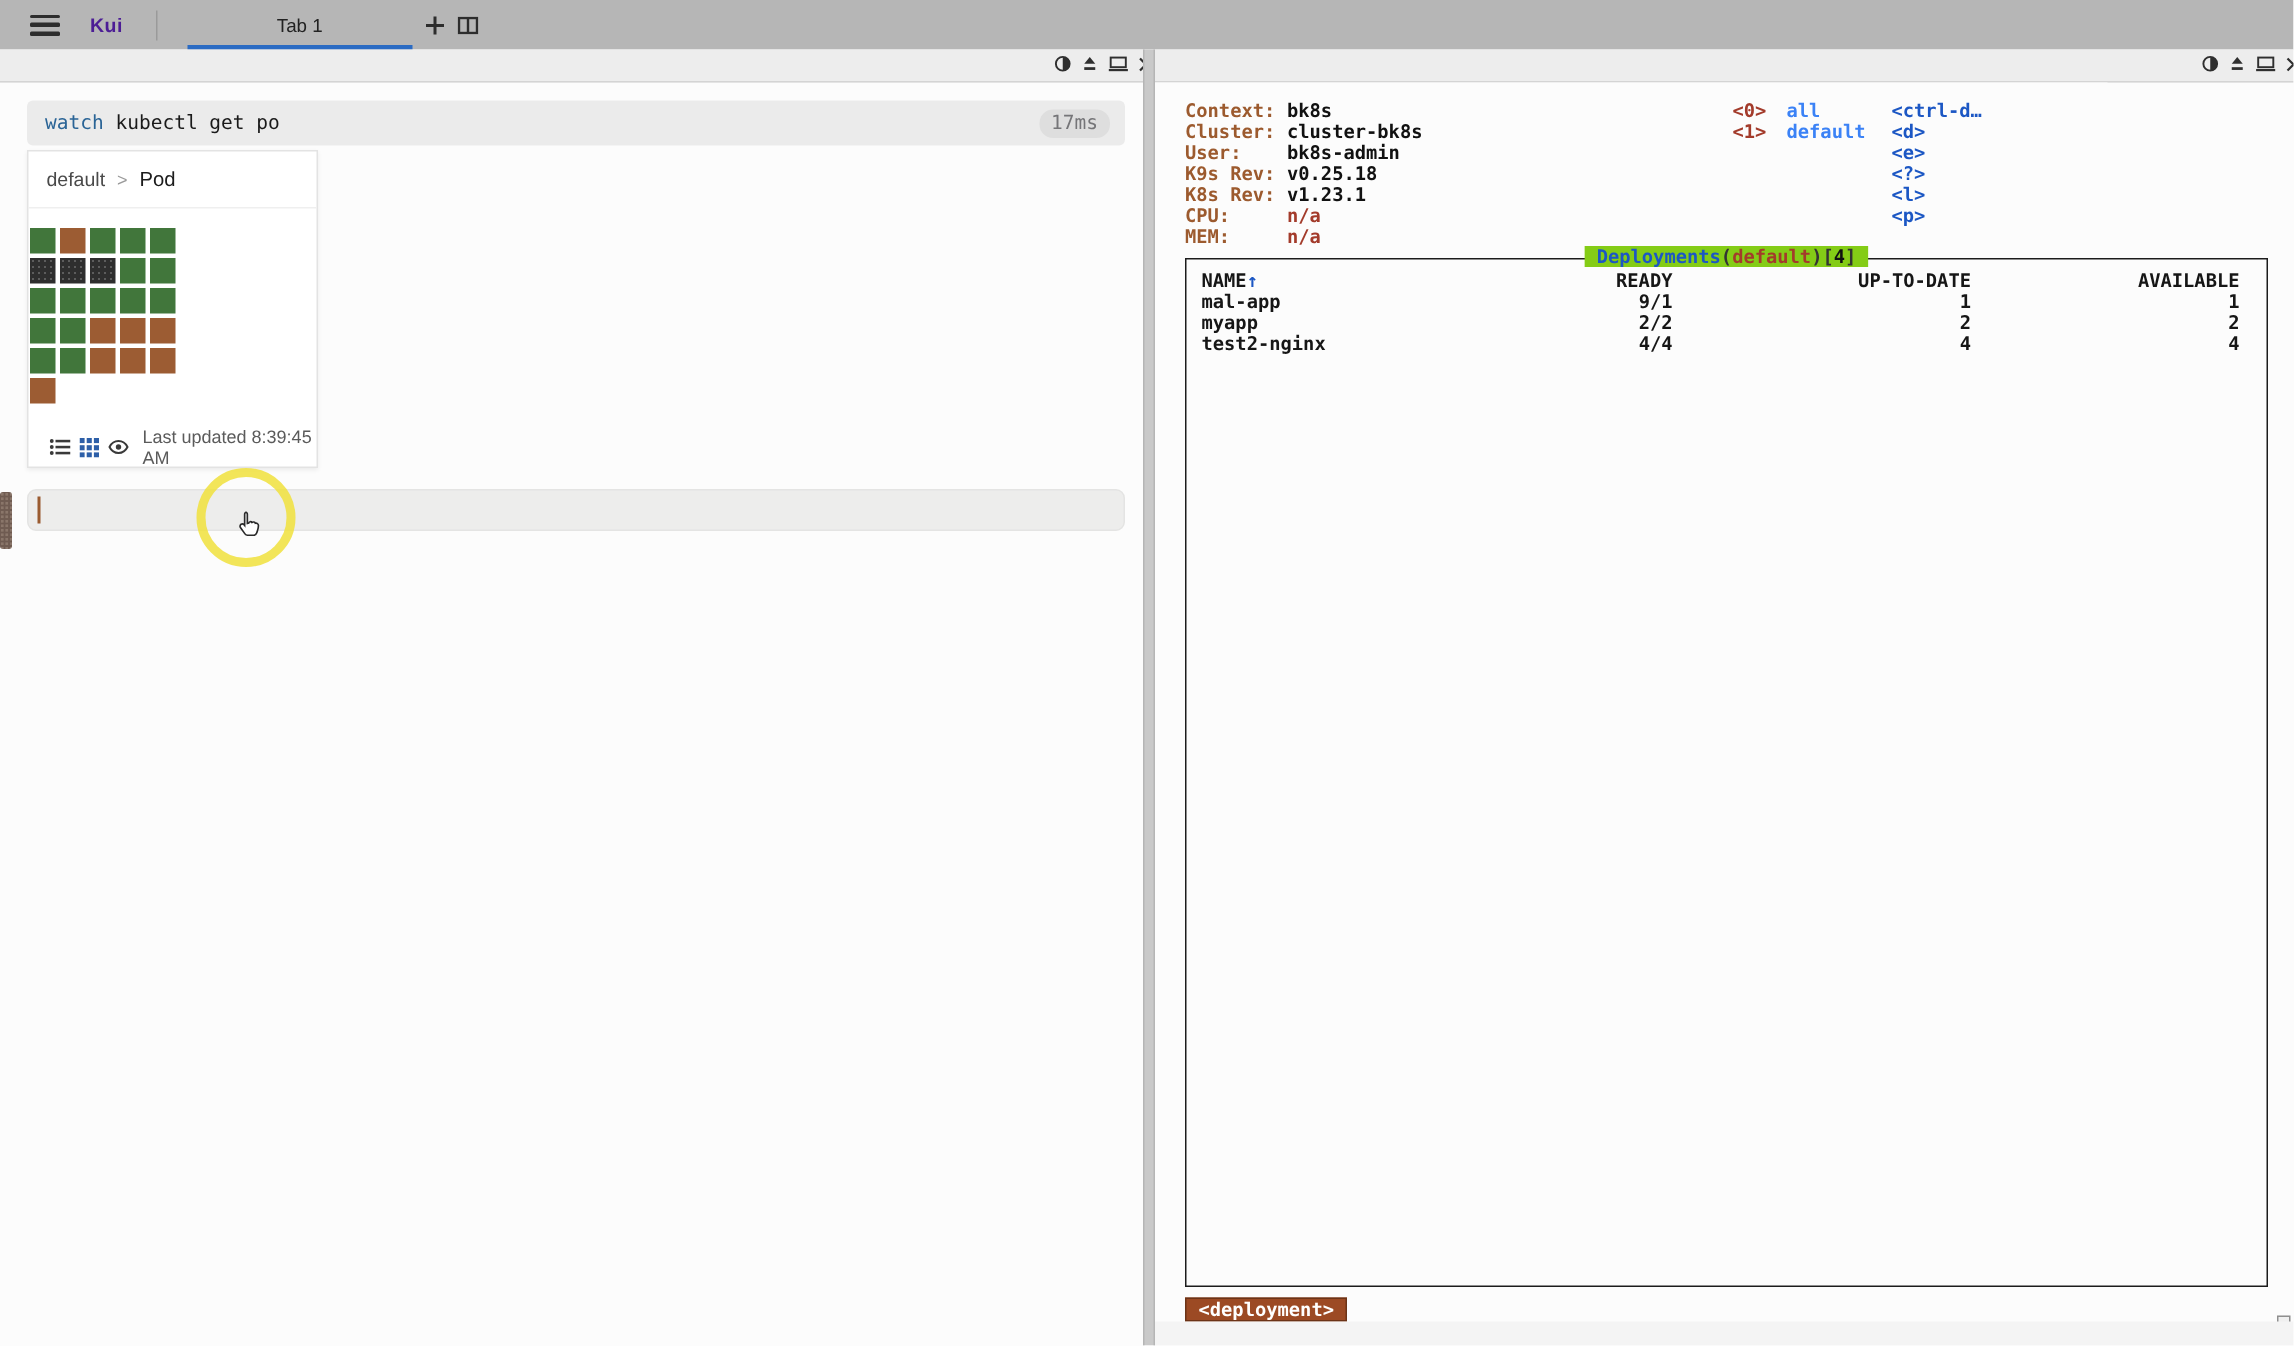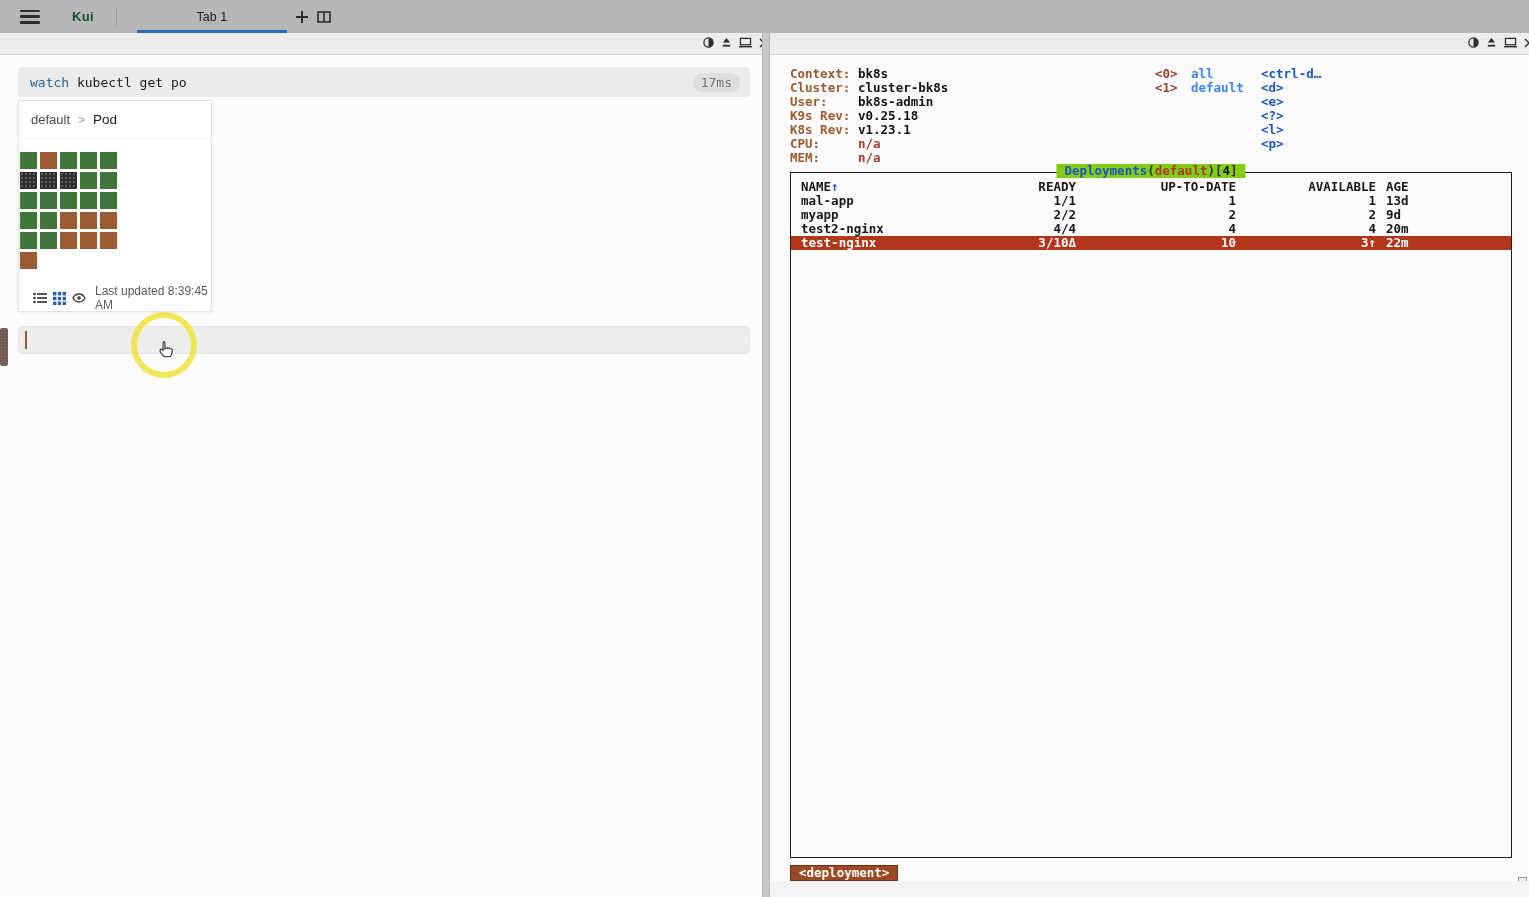--- a/index.html
+++ b/index.html
@@ -3,21 +3,21 @@
 <meta charset="utf-8">
 <style>
   * { margin:0; padding:0; box-sizing:border-box; }
   html,body { width:1529px; height:897px; overflow:hidden; }
   body { font-family:"Liberation Sans", sans-serif; background:#fcfcfc; position:relative; }
 
   
   .topbar { position:absolute; left:0; top:0; width:1529px; height:33px; background:#b6b6b6; display:flex; align-items:center; }
   .hamburger { width:20px; height:14px; margin-left:20px; display:flex; flex-direction:column; justify-content:space-between; cursor:pointer; }
   .hamburger span { display:block; height:2.5px; background:#2d2d2d; border-radius:1px; }
-  .app-title { font-size:13px; font-weight:bold; color:#14532d; margin-left:32px; letter-spacing:.3px; }
+  .app-title { font-size:13px; font-weight:bold; color:#4c1d95; margin-left:20px; letter-spacing:.3px; }
   .tab-divider { width:1px; height:20px; background:#9a9a9a; margin-left:22px; }
   .tab { position:relative; height:33px; width:150px; margin-left:20px; display:flex; align-items:center; justify-content:center; font-size:12.5px; color:#222; cursor:pointer; }
   .tab .underline { position:absolute; left:0; bottom:0; width:100%; height:3px; background:var(--accent-blue); }
   .tabbar-icons { display:flex; align-items:center; gap:8px; margin-left:8px; }
   .icon-btn { display:inline-flex; align-items:center; justify-content:center; cursor:pointer; }
 
   
   .pane-strip { position:absolute; left:0; top:33px; width:1529px; height:22px; background:#ededed; border-bottom:1px solid #d4d4d4; }
   .pane-controls { position:absolute; top:37px; display:flex; align-items:center; gap:7px; }
   .pane-controls svg { display:block; }
@@ -66,21 +66,21 @@
   .k9s-ctxkeys .klbl { color:#3b82f6; margin-left:6px; }
   .k9s-hotkeys { position:absolute; left:491px; top:12px; color:var(--hotkey-blue); }
   .k9s-logo { position:absolute; left:552px; top:8px; color:var(--logo-brown); font-size:10.5px; line-height:11.5px; white-space:pre; }
 
   .k9s-table { position:absolute; left:20px; top:117px; width:722px; height:686px; border:1.5px solid #1c1c1c; }
   .k9s-table-title { position:absolute; top:-9px; left:50%; transform:translateX(-50%); background:#84cc16; padding:0 8px; white-space:pre; }
   .tt-name { color:var(--hotkey-blue); }
   .tt-punc { color:#333; }
   .tt-scope { color:var(--k9s-red); }
   .tt-count { color:#111; }
-  .tbl-row { display:grid; grid-template-columns:175px 100px 160px 140px auto; padding-left:10px; height:14px; align-items:center; }
+  .tbl-row { display:grid; grid-template-columns:175px 100px 160px 140px auto; padding-left:10px; height:14px; align-items:center;gap:39px; }
   .tbl-row .c2,.tbl-row .c3,.tbl-row .c4 { text-align:right; }
   .tbl-row .c5 { padding-left:10px; }
   .tbl-header { margin-top:7px; }
   .tbl-header .sort { color:var(--hotkey-blue); }
   .tbl-row.selected { background:var(--row-sel); color:#fff; }
   .k9s-crumb { position:absolute; left:20px; top:810px; background:#9c4a24; border:1px solid #6b3317; color:#fff; padding:0 8px; height:16px; line-height:14px; display:inline-block; }
   .term-cursor { position:absolute; left:748px; top:822px; width:9px; height:16px; background:#f0f0f0; border:1px solid #8f8f8f; }
   .right-footer { position:absolute; left:770px; top:881px; width:759px; height:16px; background:#f4f4f4; }
 </style>
 </head>
@@ -323,45 +323,38 @@
     <div class="tbl-row tbl-header" id="tbl-header">
         <span class="c1">NAME<span class="sort">↑</span></span>
         <span class="c2">READY</span>
         <span class="c3">UP-TO-DATE</span>
         <span class="c4">AVAILABLE</span>
         <span class="c5">AGE</span>
       </div>
     <div id="tbl-body">
         <div class="tbl-row">
           <span class="c1">mal-app</span>
-          <span class="c2">1/1</span>
+          <span class="c2">9/1</span>
           <span class="c3">1</span>
           <span class="c4">1</span>
           <span class="c5">13d</span>
         </div>
         <div class="tbl-row">
           <span class="c1">myapp</span>
           <span class="c2">2/2</span>
           <span class="c3">2</span>
           <span class="c4">2</span>
           <span class="c5">9d</span>
         </div>
         <div class="tbl-row">
           <span class="c1">test2-nginx</span>
           <span class="c2">4/4</span>
           <span class="c3">4</span>
           <span class="c4">4</span>
           <span class="c5">20m</span>
         </div>
-        <div class="tbl-row selected">
-          <span class="c1">test-nginx</span>
-          <span class="c2">3/10Δ</span>
-          <span class="c3">10</span>
-          <span class="c4">3↑</span>
-          <span class="c5">22m</span>
-        </div>
       </div>
   </div>
 
   <div class="k9s-crumb">&lt;deployment&gt;</div>
   <div class="term-cursor"></div>
 </div>
 <div class="right-footer"></div>
 
 </body></html>

